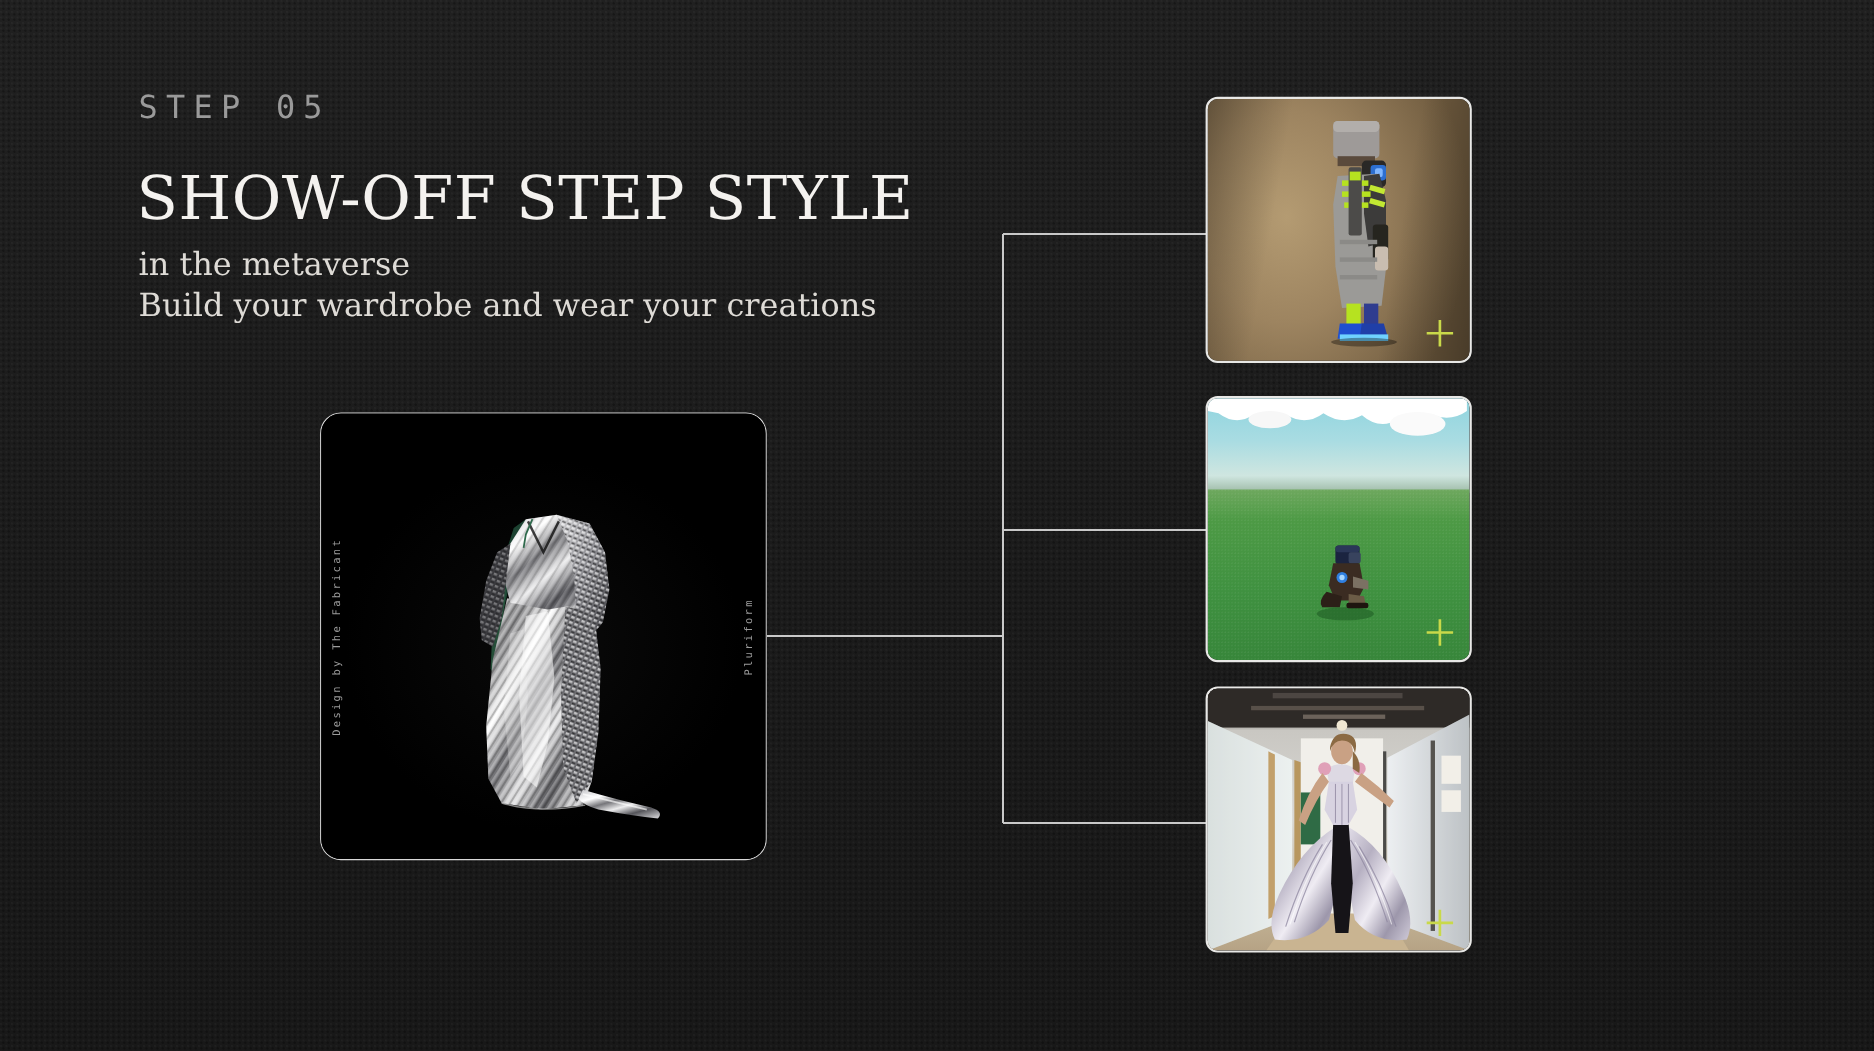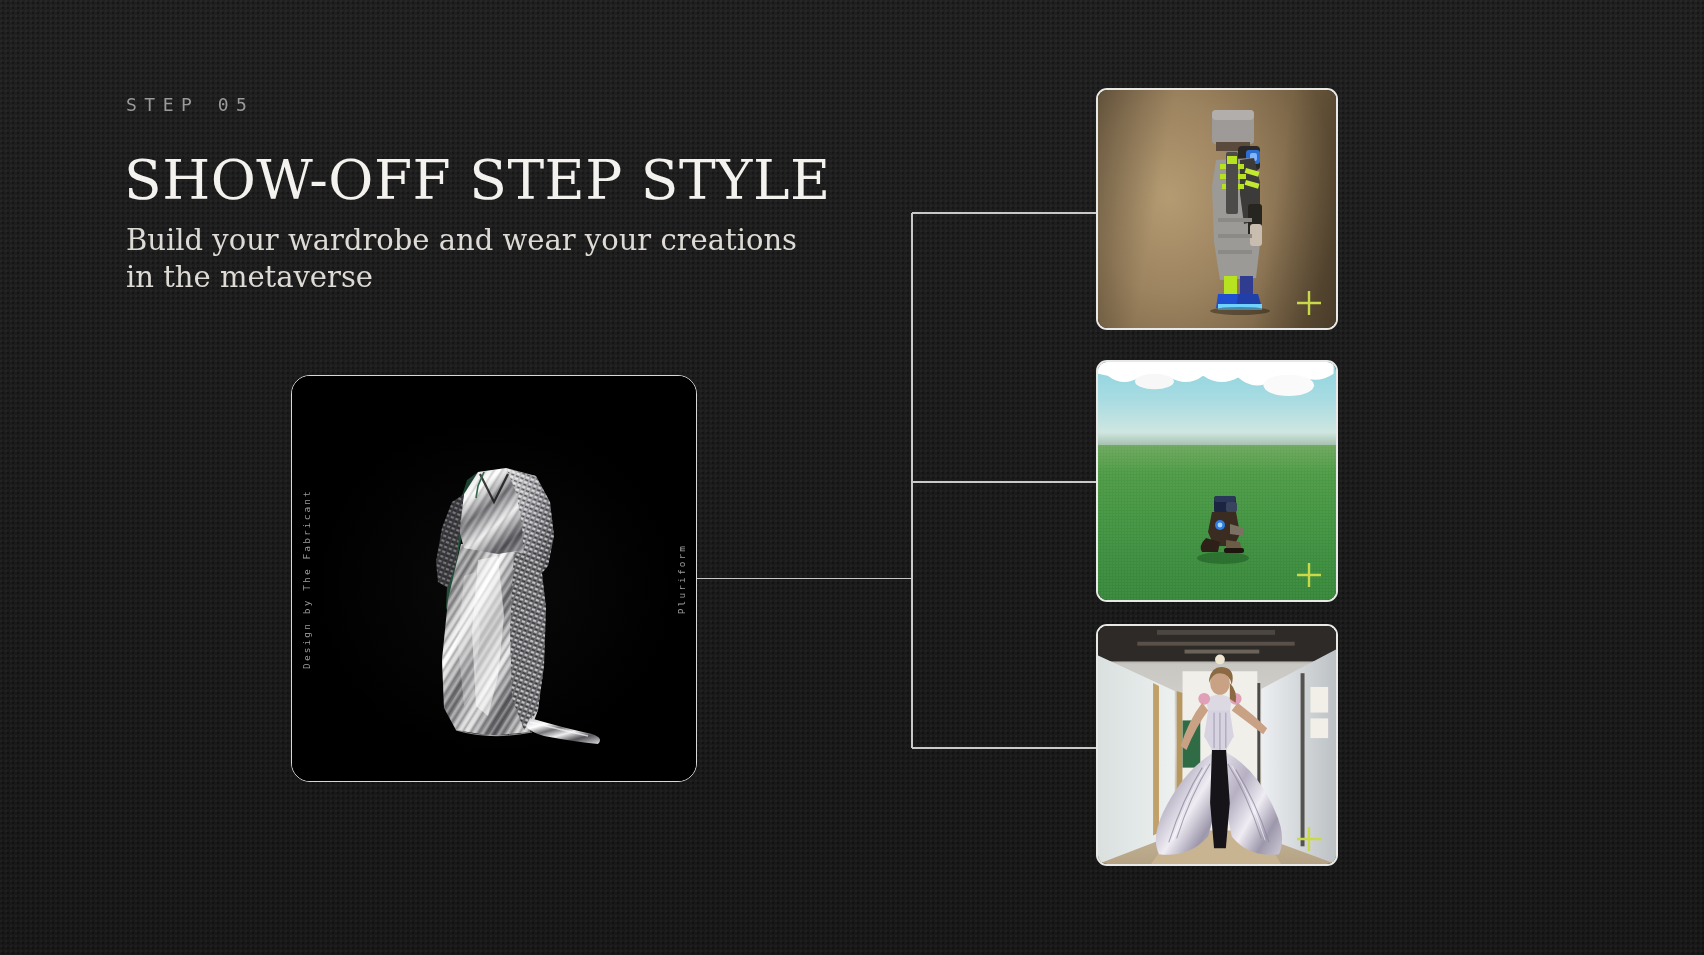--- a/index.html
+++ b/index.html
@@ -21,23 +21,23 @@
       radial-gradient(circle at 1px 1px, rgba(255,255,255,0.030) 0.9px, rgba(0,0,0,0) 1.2px),
       radial-gradient(circle at 3px 3px, rgba(0,0,0,0.30) 0.9px, rgba(0,0,0,0) 1.2px),
       linear-gradient(180deg, #202020 0%, #1b1b1b 55%, #181818 100%);
     background-size: 5px 5px, 5px 5px, 100% 100%;
   }
 
   
   .step-label {
     position: absolute;
     left: 126px;
-    top: 94px;
+    top: 80px;
     font-family: "DejaVu Sans Mono", "Liberation Mono", monospace;
-    font-size: 18px;
+    font-size: 29px;
     letter-spacing: 7.5px;
     color: #9a9a9a;
     font-weight: 400;
     white-space: nowrap;
   }
 
   .headline {
     position: absolute;
     left: 124px;
     top: 152px;
@@ -177,22 +177,22 @@
   .novisual { position:absolute; inset:0; }
 </style>
 </head>
 <body>
 
 <div class="step-label">STEP 05</div>
 
 <h1 class="headline">SHOW-OFF STEP STYLE</h1>
 
 <div class="subhead">
+  <div>in the metaverse</div>
   <div>Build your wardrobe and wear your creations</div>
-  <div>in the metaverse</div>
 </div>
 
 <svg class="connectors" viewBox="0 0 1704 955" width="1704" height="955">
   <g stroke="#c9c9c9" stroke-width="1.6" fill="none" shape-rendering="crispEdges">
 
     <line x1="697" y1="578.5" x2="912" y2="578.5"></line>
 
     <line x1="912" y1="213" x2="912" y2="748"></line>
 
     <line x1="912" y1="213" x2="1096" y2="213"></line>

